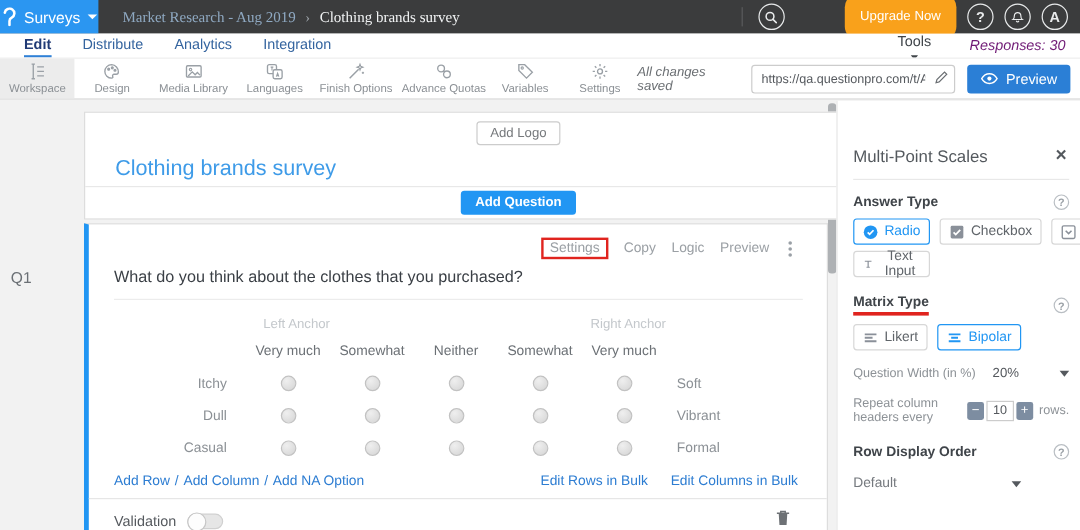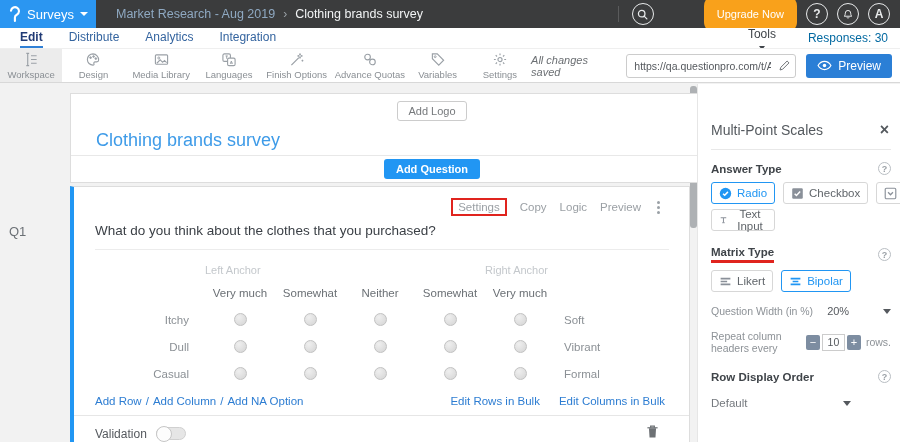--- a/index.html
+++ b/index.html
@@ -2,41 +2,41 @@
 <html><head>
 <meta charset="utf-8">
 <style>
   * { margin:0; padding:0; box-sizing:border-box; }
   html,body { width:900px; height:442px; }
   body { font-family:"Liberation Sans", sans-serif; background:#f2f2f2; position:relative; overflow:hidden; }
   .stage { position:absolute; inset:0; width:900px; height:442px; background:#f2f2f2; }
 
   
   .topbar { position:absolute; left:0; top:0; width:900px; height:28px; background:#3b3c3d; display:flex; align-items:center; }
-  .brand { width:96px; height:28px; background:#2b96f1; display:flex; align-items:center; justify-content:center; gap:6px; color:#fff; font-size:13px; cursor:pointer; }
+  .brand { width:82px; height:28px; background:#2b96f1; display:flex; align-items:center; justify-content:center; gap:6px; color:#fff; font-size:13px; cursor:pointer; }
   .brand svg { display:block; }
   .caret-down { width:0; height:0; border-left:4px solid transparent; border-right:4px solid transparent; border-top:4px solid currentColor; display:inline-block; }
-  .crumbs { display:flex; align-items:flex-start; gap:8px; margin-left:20px; font-size:12.5px; }
+  .crumbs { display:flex; align-items:flex-start; gap:8px; margin-left:20px; font-size:12.5px;font-family:Liberation Serif, serif; }
   .crumb-parent { color:#8fa9c2; }
   .crumb-sep { color:#9aa0a6; font-size:12px; }
   .crumb-current { color:#f2f4f5; }
   .topbar-right { margin-left:auto; display:flex; align-items:center; gap:9px; padding-right:10px; }
   .top-sep { width:1px; height:16px; background:#5a5b5c; margin-right:4px; }
   .circle-btn { width:22px; height:22px; border:1.4px solid #e8eaeb; border-radius:50%; color:#e8eaeb; display:flex; align-items:center; justify-content:center; font-size:12px; font-weight:bold; cursor:pointer; background:transparent; }
   .upgrade-btn { height:38px; padding:0 13px; background:#f9a11b; border:none; border-radius:11px; color:#fff; font-size:11px; font-weight:normal; display:flex; align-items:center; cursor:pointer; font-family:inherit;margin-left:41px; }
 
   
   .navrow { position:absolute; left:0; top:28px; width:900px; height:20px; background:#fff; display:flex; align-items:center; font-size:12px; }
   .nav-tabs { display:flex; gap:26px; padding-left:20px; }
   .nav-tab { color:#34649f; cursor:pointer; padding:2px 0; }
   .nav-tab.active { color:#203a75; font-weight:bold; border-bottom:2px solid #2f80d6; }
   .nav-right { margin-left:auto; display:flex; align-items:center; gap:32px; padding-right:12px; }
   .tools { color:#3f4449; display:flex; align-items:center; gap:5px; cursor:pointer;flex-direction:column; }
   .tools .caret-down { border-top-color:#3f4449; border-left-width:3.5px; border-right-width:3.5px; border-top-width:4px; }
-  .responses { color:#0369a1; cursor:pointer; }
+  .responses { color:#701a75; cursor:pointer;font-style:italic; }
 
   
   .toolbar { position:absolute; left:0; top:48px; width:900px; height:35px; background:#fff; border-top:1px solid #efefef; border-bottom:1px solid #d8d8d8; display:flex; align-items:stretch; }
   .tb-item { width:63px; display:flex; flex-direction:column; align-items:center; justify-content:center; gap:2px; color:#9aa0a6; cursor:pointer; }
   .tb-item .lbl { font-size:9.5px; color:#8a8f94; white-space:nowrap; }
   .tb-item.wide { width:74px; }
   .tb-item.active { background:#ececec; }
   .tb-item svg { stroke:#9aa0a6; }
   .toolbar-right { margin-left:auto; display:flex; align-items:center; gap:10px; padding-right:8px; }
   .save-status { font-size:11px; font-style:italic; color:#6b6f73; }
@@ -64,21 +64,21 @@
   .q-tool { cursor:pointer; }
   .q-tool.boxed { border:2px solid #e0241e; padding:1px 5px; }
   .vdots { display:flex; flex-direction:column; gap:2px; cursor:pointer; padding:1px 3px; }
   .vdots i { width:3px; height:3px; border-radius:50%; background:#9aa0a6; display:block; }
   .q-text { margin:7px 0 0 21px; font-size:13.5px; color:#3a3f45; cursor:text; }
   .q-divider { margin:11px 20px 0 21px; border-bottom:1px solid #ececec; }
 
   .m-cols { display:grid; grid-template-columns:111px 70px 70px 70px 70px 70px 1fr; align-items:center; }
   .matrix { margin:10px 0 0 20px; }
   .m-anchor-row { height:20px; }
-  .m-anchor { font-size:11px; color:#c4c8cc; text-align:left; }
+  .m-anchor { font-size:11px; color:#c4c8cc; text-align:right; }
   .m-head-row { height:26px; }
   .m-head { font-size:11.5px; color:#6b7075; text-align:center; }
   .m-row { height:27px; }
   .m-left { font-size:11.5px; color:#8b9095; text-align:right; padding-right:16px; cursor:text; }
   .m-right { font-size:11.5px; color:#8b9095; padding-left:9px; cursor:text; }
   .m-cell { display:flex; justify-content:center; }
   .radio { width:13px; height:13px; border-radius:50%; border:1px solid #c2c2c2; background:radial-gradient(circle at 35% 30%, #efefef, #d4d4d4); cursor:pointer; }
 
   .links-row { display:flex; align-items:center; margin:8px 24px 0 21px; font-size:11.5px; }
   .blue-link { color:#2d7dd2; cursor:pointer; white-space:nowrap; }

